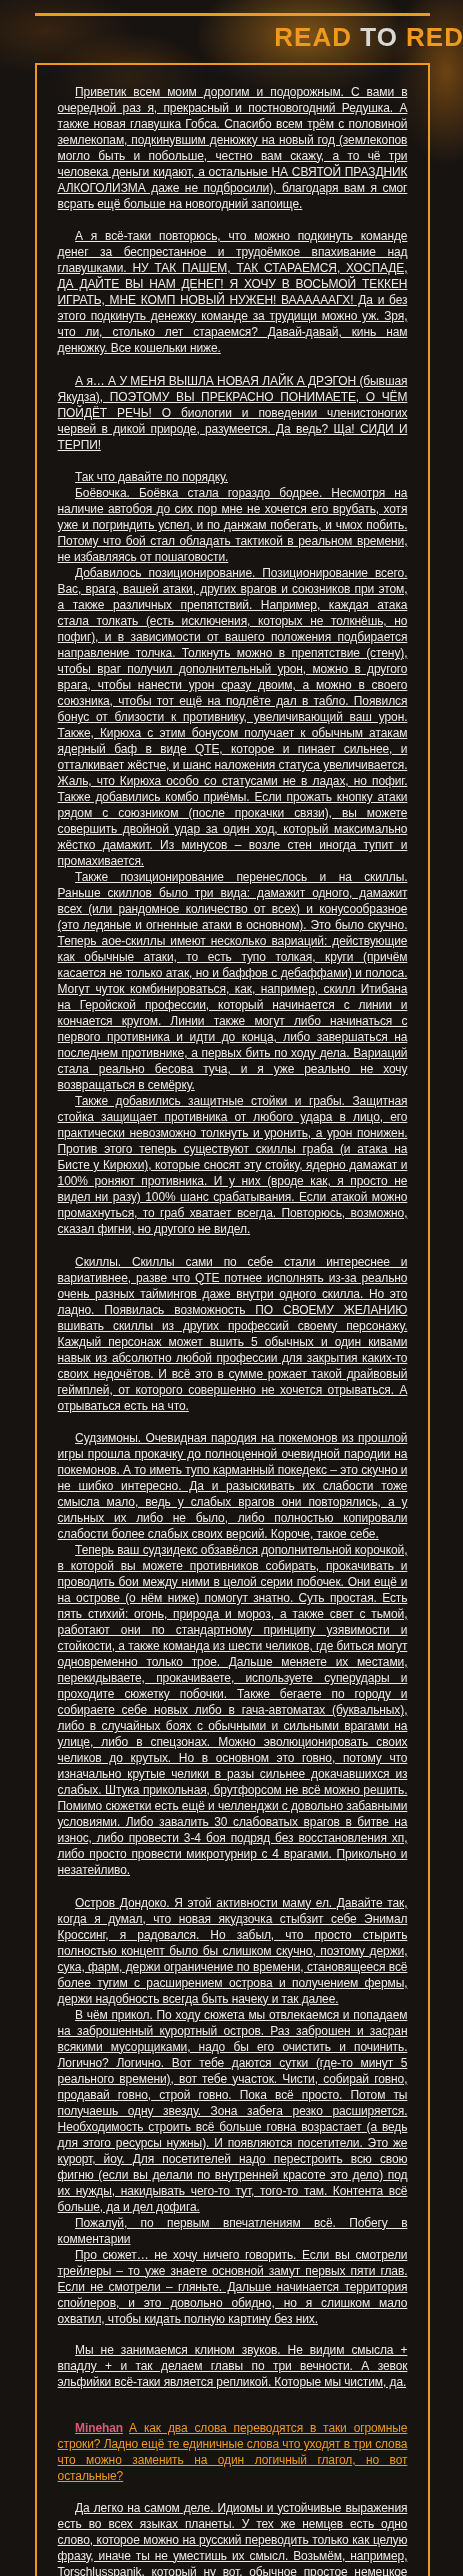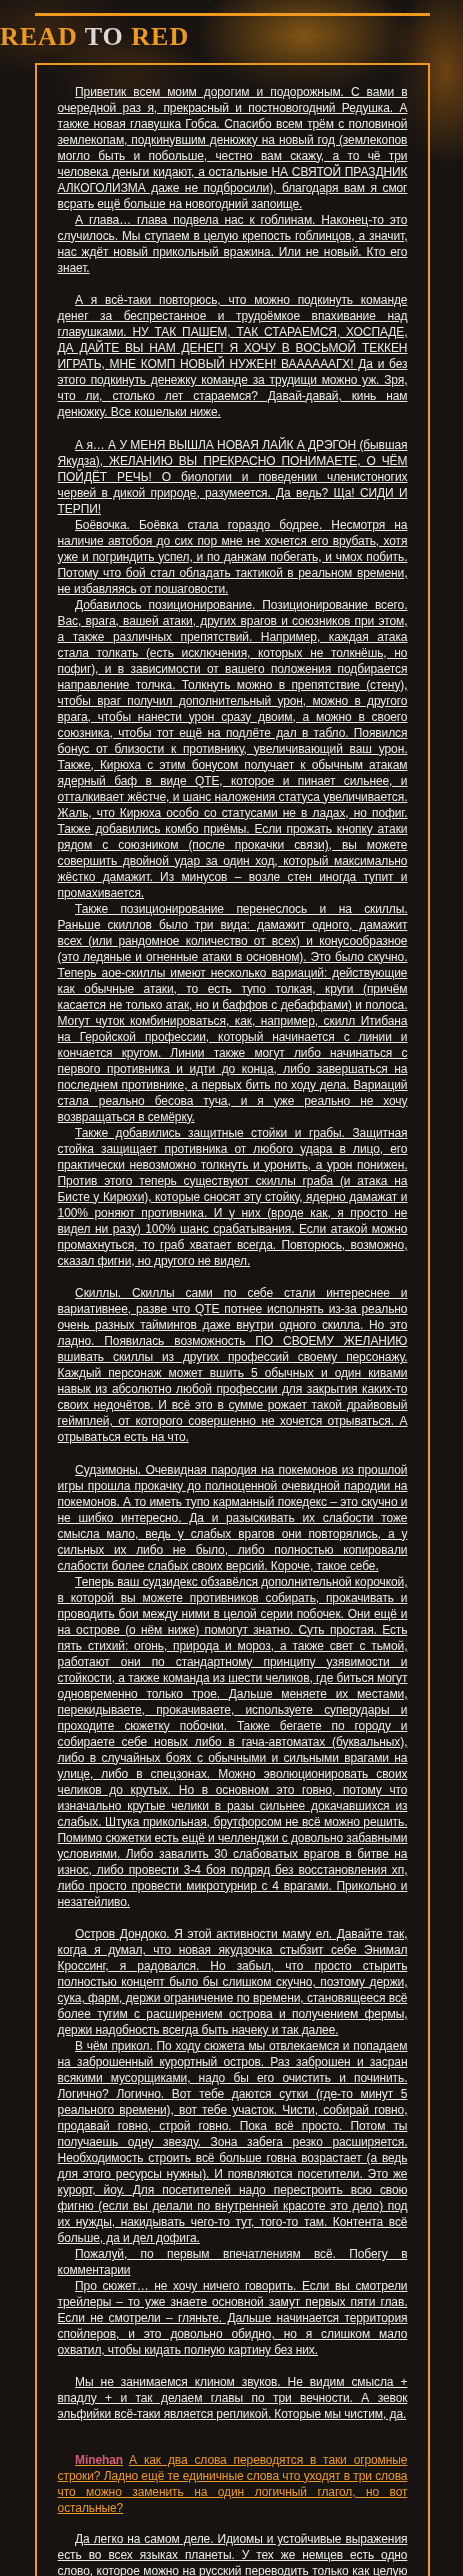--- a/index.html
+++ b/index.html
@@ -11,22 +11,22 @@
       radial-gradient(ellipse 155px 88px at 304px 36px,  rgba(233,148,26,0.50), transparent 70%),
       radial-gradient(ellipse 77px 134px at 446px 72px, rgba(214,125,20,0.45), transparent 70%),
       radial-gradient(ellipse 108px 62px at 129px 77px, rgba(186,108,18,0.30), transparent 72%),
       radial-gradient(ellipse 124px 62px at 46px 31px,   rgba(150,85,15,0.25),  transparent 72%),
       radial-gradient(ellipse 88px 155px at 461px 3426px,rgba(180,100,18,0.30), transparent 70%),
       radial-gradient(ellipse 216px 268px at 453px 3627px,rgba(236,140,20,0.50), transparent 70%),
       radial-gradient(ellipse 134px 165px at 397px 3740px,rgba(250,170,40,0.60), transparent 70%),
       radial-gradient(ellipse 118px 67px at 268px 3746px,rgba(200,120,25,0.35), transparent 75%);
   }
   .top-rule{position:absolute;left:35px;top:13px;width:395px;height:2.6px;background:#ef9a1f;}
-  .title{position:absolute;top:21.6px;left:0;right:0;text-align:left;
-         font-size:26px;font-weight:bold;letter-spacing:1px;white-space:nowrap;font-family:Liberation Serif, serif;}
+  .title{position:absolute;top:21.6px;left:0;right:0;text-align:right;
+         font-size:26px;font-weight:bold;letter-spacing:1px;white-space:nowrap;}
   .t-orange{color:#ef9a1f;} .t-white{color:#d9d8d5;}
   .box{
     position:absolute;left:35px;top:63px;width:395px;height:3652px;box-sizing:border-box;
     border:2.6px solid #ef9a1f;background:rgba(23,20,18,0.55);
     padding:18.5px 20.6px 0 20.6px;overflow:hidden;
   }
   .box p{
     margin:0;color:#ececea;font-size:12px;line-height:16px;
     text-align:justify;text-indent:17.5px;letter-spacing:-0.1px;text-decoration:underline;
   }
@@ -43,23 +43,23 @@
   <div class="top-rule"></div>
 
   <div class="title">
     <span class="t-orange">READ</span>
     <span class="t-white">TO</span>
     <span class="t-orange">RED</span>
   </div>
 
   <div class="box">
     <p>Приветик всем моим дорогим и подорожным. С вами в очередной раз я, прекрасный и постновогодний Редушка. А также новая главушка Гобса. Спасибо всем трём с половиной землекопам, подкинувшим денюжку на новый год (землекопов могло быть и побольше, честно вам скажу, а то чё три человека деньги кидают, а остальные НА СВЯТОЙ ПРАЗДНИК АЛКОГОЛИЗМА даже не подбросили), благодаря вам я смог всрать ещё больше на новогодний запоище.</p>
-    <p>А глава… глава подвела нас к гоблинам. Наконец-то это случилось. Мы ступаем в целую крепость гоблинцов, а значит, нас ждёт новый прикольный вражина. Или не новый. Кто его знает.</p>
     <p class="gap">А я всё-таки повторюсь, что можно подкинуть команде денег за беспрестанное и трудоёмкое впахивание над главушками. НУ ТАК ПАШЕМ, ТАК СТАРАЕМСЯ, ХОСПАДЕ, ДА ДАЙТЕ ВЫ НАМ ДЕНЕГ! Я ХОЧУ В ВОСЬМОЙ ТЕККЕН ИГРАТЬ, МНЕ КОМП НОВЫЙ НУЖЕН! ВААААААГХ! Да и без этого подкинуть денежку команде за трудищи можно уж. Зря, что ли, столько лет стараемся? Давай-давай, кинь нам денюжку. Все кошельки ниже.</p>
-    <p class="gap">А я… А У МЕНЯ ВЫШЛА НОВАЯ ЛАЙК А ДРЭГОН (бывшая Якудза), ЖЕЛАНИЮ ВЫ ПРЕКРАСНО ПОНИМАЕТЕ, О ЧЁМ ПОЙДЁТ РЕЧЬ! О биологии и поведении членистоногих червей в дикой природе, разумеется. Да ведь? Ща! СИДИ И ТЕРПИ!</p>
+    <p class="gap">А я… А У МЕНЯ ВЫШЛА НОВАЯ ЛАЙК А ДРЭГОН (бывшая Якудза), ПОЭТОМУ ВЫ ПРЕКРАСНО ПОНИМАЕТЕ, О ЧЁМ ПОЙДЁТ РЕЧЬ! О биологии и поведении членистоногих червей в дикой природе, разумеется. Да ведь? Ща! СИДИ И ТЕРПИ!</p>
+    <p class="gap">Так что давайте по порядку.</p>
     <p>Боёвочка. Боёвка стала гораздо бодрее. Несмотря на наличие автобоя до сих пор мне не хочется его врубать, хотя уже и погриндить успел, и по данжам побегать, и чмох побить. Потому что бой стал обладать тактикой в реальном времени, не избавляясь от пошаговости.</p>
     <p>Добавилось позиционирование. Позиционирование всего. Вас, врага, вашей атаки, других врагов и союзников при этом, а также различных препятствий. Например, каждая атака стала толкать (есть исключения, которых не толкнёшь, но пофиг), и в зависимости от вашего положения подбирается направление толчка. Толкнуть можно в препятствие (стену), чтобы враг получил дополнительный урон, можно в другого врага, чтобы нанести урон сразу двоим, а можно в своего союзника, чтобы тот ещё на подлёте дал в табло. Появился бонус от близости к противнику, увеличивающий ваш урон. Также, Кирюха с этим бонусом получает к обычным атакам ядерный баф в виде QTE, которое и пинает сильнее, и отталкивает жёстче, и шанс наложения статуса увеличивается. Жаль, что Кирюха особо со статусами не в ладах, но пофиг. Также добавились комбо приёмы. Если прожать кнопку атаки рядом с союзником (после прокачки связи), вы можете совершить двойной удар за один ход, который максимально жёстко дамажит. Из минусов – возле стен иногда тупит и промахивается.</p>
     <p>Также позиционирование перенеслось и на скиллы. Раньше скиллов было три вида: дамажит одного, дамажит всех (или рандомное количество от всех) и конусообразное (это ледяные и огненные атаки в основном). Это было скучно. Теперь аое-скиллы имеют несколько вариаций: действующие как обычные атаки, то есть тупо толкая, круги (причём касается не только атак, но и баффов с дебаффами) и полоса. Могут чуток комбинироваться, как, например, скилл Итибана на Геройской профессии, который начинается с линии и кончается кругом. Линии также могут либо начинаться с первого противника и идти до конца, либо завершаться на последнем противнике, а первых бить по ходу дела. Вариаций стала реально бесова туча, и я уже реально не хочу возвращаться в семёрку.</p>
     <p>Также добавились защитные стойки и грабы. Защитная стойка защищает противника от любого удара в лицо, его практически невозможно толкнуть и уронить, а урон понижен. Против этого теперь существуют скиллы граба (и атака на Бисте у Кирюхи), которые сносят эту стойку, ядерно дамажат и 100% роняют противника. И у них (вроде как, я просто не видел ни разу) 100% шанс срабатывания. Если атакой можно промахнуться, то граб хватает всегда. Повторюсь, возможно, сказал фигни, но другого не видел.</p>
     <p class="gap">Скиллы. Скиллы сами по себе стали интереснее и вариативнее, разве что QTE потнее исполнять из-за реально очень разных таймингов даже внутри одного скилла. Но это ладно. Появилась возможность ПО СВОЕМУ ЖЕЛАНИЮ вшивать скиллы из других профессий своему персонажу. Каждый персонаж может вшить 5 обычных и один кивами навык из абсолютно любой профессии для закрытия каких-то своих недочётов. И всё это в сумме рожает такой драйвовый геймплей, от которого совершенно не хочется отрываться. А отрываться есть на что.</p>
     <p class="gap">Судзимоны. Очевидная пародия на покемонов из прошлой игры прошла прокачку до полноценной очевидной пародии на покемонов. А то иметь тупо карманный покедекс – это скучно и не шибко интересно. Да и разыскивать их слабости тоже смысла мало, ведь у слабых врагов они повторялись, а у сильных их либо не было, либо полностью копировали слабости более слабых своих версий. Короче, такое себе.</p>
     <p>Теперь ваш судзидекс обзавёлся дополнительной корочкой, в которой вы можете противников собирать, прокачивать и проводить бои между ними в целой серии побочек. Они ещё и на острове (о нём ниже) помогут знатно. Суть простая. Есть пять стихий: огонь, природа и мороз, а также свет с тьмой, работают они по стандартному принципу узявимости и стойкости, а также команда из шести челиков, где биться могут одновременно только трое. Дальше меняете их местами, перекидываете, прокачиваете, используете суперудары и проходите сюжетку побочки. Также бегаете по городу и собираете себе новых либо в гача-автоматах (буквальных), либо в случайных боях с обычными и сильными врагами на улице, либо в спецзонах. Можно эволюционировать своих челиков до крутых. Но в основном это говно, потому что изначально крутые челики в разы сильнее докачавшихся из слабых. Штука прикольная, брутфорсом не всё можно решить. Помимо сюжетки есть ещё и челленджи с довольно забавными условиями. Либо завалить 30 слабоватых врагов в битве на износ, либо провести 3-4 боя подряд без восстановления хп, либо просто провести микротурнир с 4 врагами. Прикольно и незатейливо.</p>
     <p class="gap">Остров Дондоко. Я этой активности маму ел. Давайте так, когда я думал, что новая якудзочка стыбзит себе Энимал Кроссинг, я радовался. Но забыл, что просто стырить полностью концепт было бы слишком скучно, поэтому держи, сука, фарм, держи ограничение по времени, становящееся всё более тугим с расширением острова и получением фермы, держи надобность всегда быть начеку и так далее.</p>
     <p>В чём прикол. По ходу сюжета мы отвлекаемся и попадаем на заброшенный курортный остров. Раз заброшен и засран всякими мусорщиками, надо бы его очистить и починить. Логично? Логично. Вот тебе даются сутки (где-то минут 5 реального времени), вот тебе участок. Чисти, собирай говно, продавай говно, строй говно. Пока всё просто. Потом ты получаешь одну звезду. Зона забега резко расширяется. Необходимость строить всё больше говна возрастает (а ведь для этого ресурсы нужны). И появляются посетители. Это же курорт, йоу. Для посетителей надо перестроить всю свою фигню (если вы делали по внутренней красоте это дело) под их нужды, накидывать чего-то тут, того-то там. Контента всё больше, да и дел дофига.</p>
     <p>Пожалуй, по первым впечатлениям всё. Побегу в комментарии</p>

